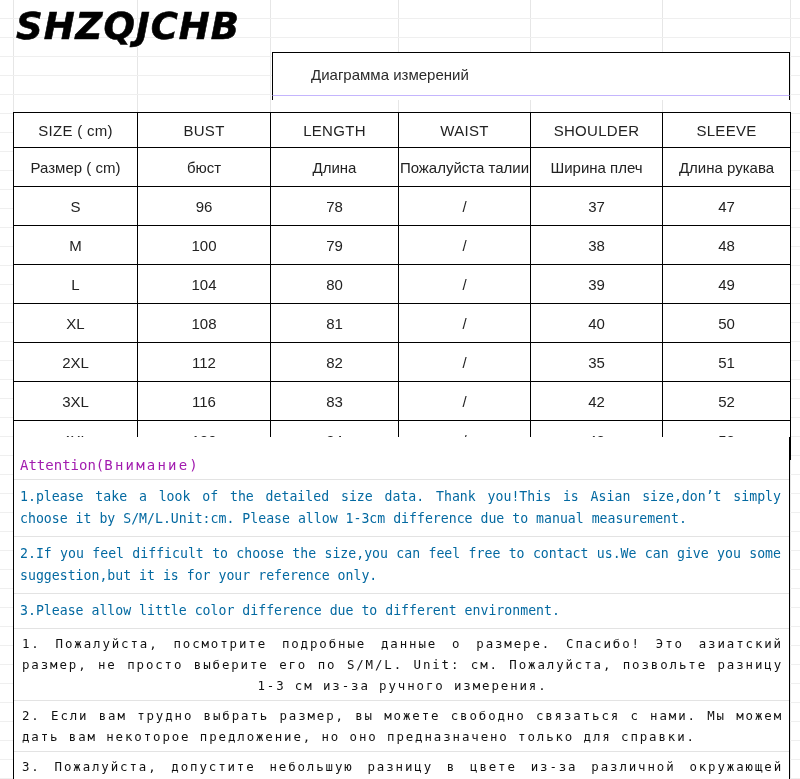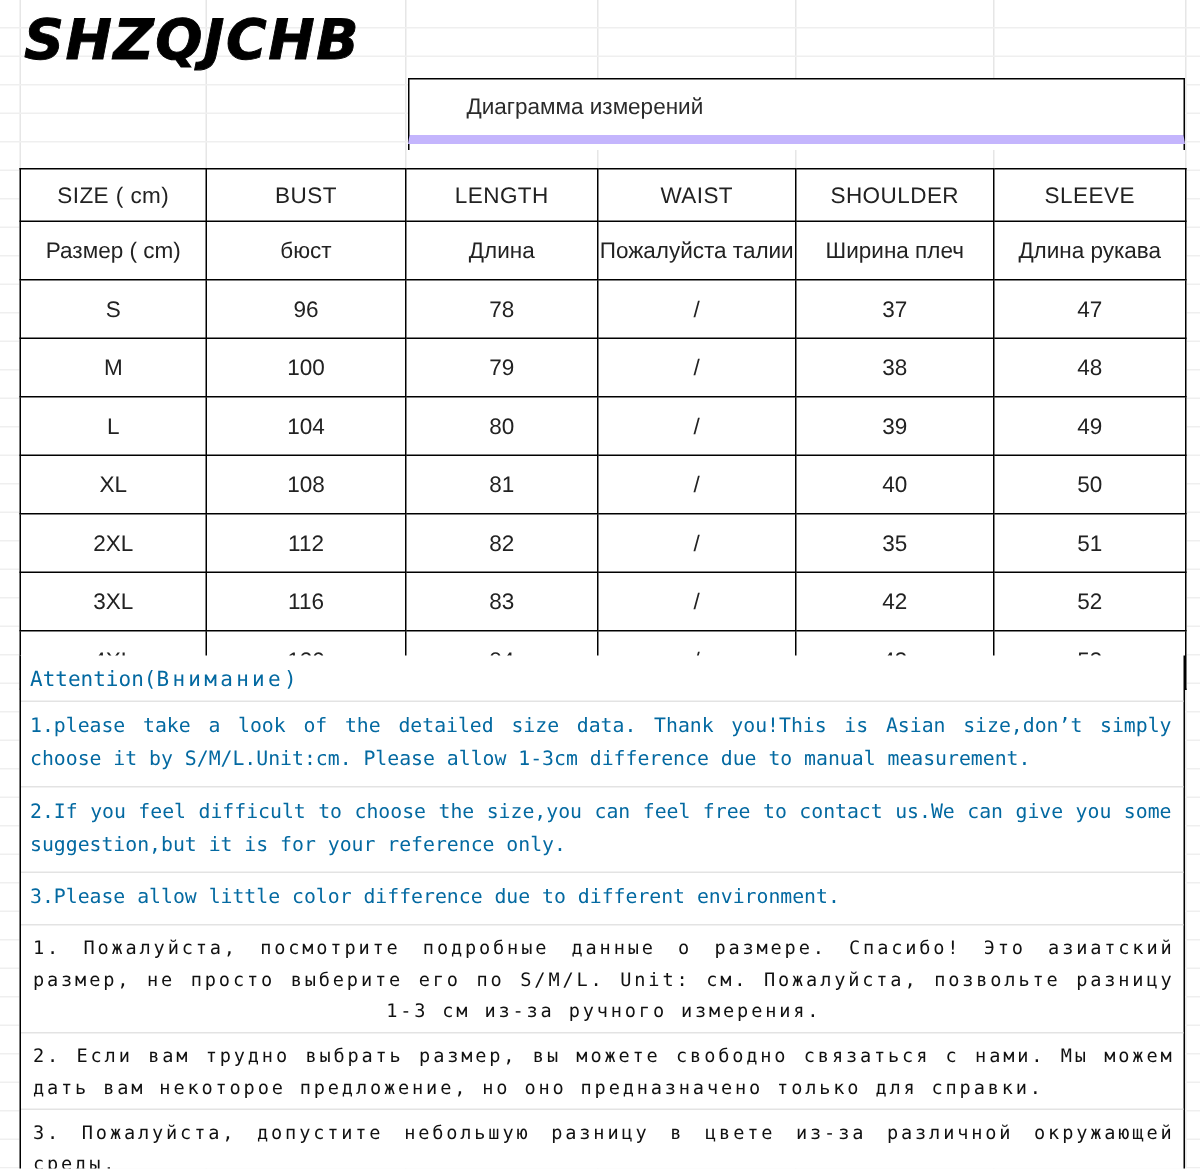--- a/index.html
+++ b/index.html
@@ -64,21 +64,21 @@
     left: 272px;
     width: 518px;
     box-sizing: border-box;
     border: 1px solid #000;
     border-bottom: none;
     display: flex;
     align-items: center;
     background: #fff;
   }
   #title-row-en { top: 12px; height: 40px; margin-top: 48px; }
-  #title-row-ru { top: 52px; height: 44px; border-bottom: 6px solid #c4b5fd; }
+  #title-row-ru { top: 52px; height: 44px; border-bottom: 1px solid #c4b5fd; }
   .title-text {
     font-size: 15px;
     color: #2b2b2b;
     padding-left: 50px;
     white-space: nowrap;
   }
   #title-row-ru .title-text { padding-left: 38px; }
 
   
   #measure-table {
@@ -294,21 +294,21 @@
           <td>120</td>
           <td>84</td>
           <td>/</td>
           <td>43</td>
           <td>53</td>
         </tr>
       </tbody>
   </table>
 
   <div id="notes-block">
-    <div id="attention-line" style="color: #0369a1;">
+    <div id="attention-line" style="color: #a21caf; margin-top: 12px;">
       <span>Attention(</span><span class="ru-part">Внимание</span><span>)</span>
     </div>
     <div class="note-sep"></div>
 
     <div class="note-en">1.please take a look of the detailed size data. Thank you!This is Asian size,don’t simply choose it by S/M/L.Unit:cm. Please allow 1-3cm difference due to manual measurement.</div>
     <div class="note-sep"></div>
 
     <div class="note-en">2.If you feel difficult to choose the size,you can feel free to contact us.We can give you some suggestion,but it is for your reference only.</div>
     <div class="note-sep"></div>
 

